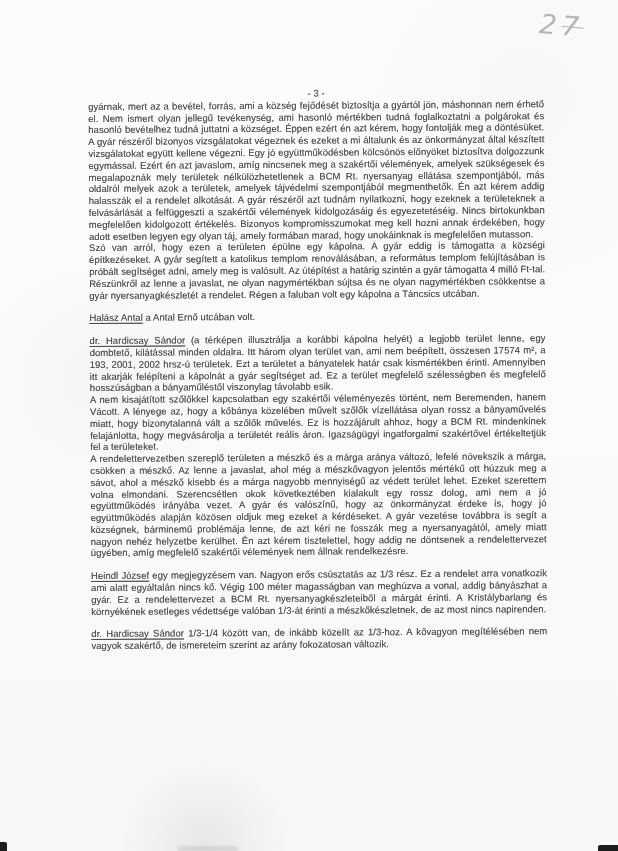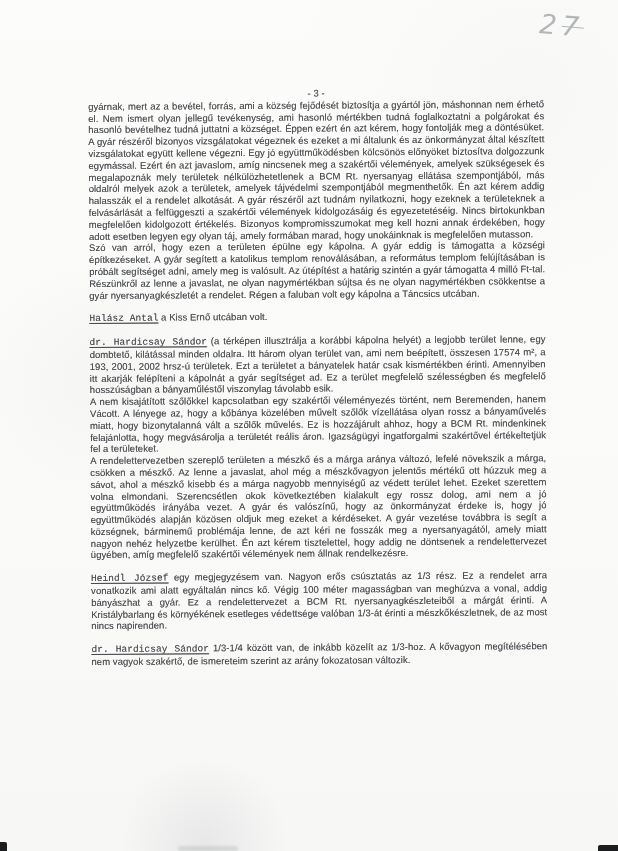--- a/index.html
+++ b/index.html
@@ -28,21 +28,20 @@
     transform:rotate(-0.35deg);
     transform-origin:top left;
   }
   .page-label { text-align:center; margin:0; }
   p.para { margin:0; }
   p.gap { margin-top:11px; }
   .speaker {
     text-decoration:underline;
     text-underline-offset:2px;
     text-decoration-thickness:0.8px;
-    font-family:Liberation Mono, monospace;
   }
   .handwritten {
     position:absolute; left:541px; top:8px;
     font-family:"DejaVu Sans", sans-serif;
     font-style:italic;
     font-size:27px;
     font-weight:400;
     color:#b3b6b8;
     letter-spacing:5px;
     transform:rotate(5deg);
@@ -68,21 +67,21 @@
 <div class="page">
 
   <div class="handwritten"><span>2</span><span class="crossed">7</span></div>
 
   <div class="text-block">
     <div class="page-label">- 3 -</div>
     <div id="paragraphs">
         <p class="para"><span>gyárnak, mert az a bevétel, forrás, ami a község fejődését biztosítja a gyártól jön, máshonnan nem érhető el. Nem ismert olyan jellegű tevékenység, ami hasonló mértékben tudná foglalkoztatni a polgárokat és hasonló bevételhez tudná juttatni a községet. Éppen ezért én azt kérem, hogy fontolják meg a döntésüket. A gyár részéről bizonyos vizsgálatokat végeznek és ezeket a mi általunk és az önkormányzat által készített vizsgálatokat együtt kellene végezni. Egy jó együttműködésben kölcsönös előnyöket biztosítva dolgozzunk egymással. Ezért én azt javaslom, amíg nincsenek meg a szakértői vélemények, amelyek szükségesek és megalapoznák mely területek nélkülözhetetlenek a BCM Rt. nyersanyag ellátása szempontjából, más oldalról melyek azok a területek, amelyek tájvédelmi szempontjából megmenthetők. Én azt kérem addig halasszák el a rendelet alkotását. A gyár részéről azt tudnám nyilatkozni, hogy ezeknek a területeknek a felvásárlását a felfüggeszti a szakértői vélemények kidolgozásáig és egyezetetéséig. Nincs birtokunkban megfelelően kidolgozott értékelés. Bizonyos kompromisszumokat meg kell hozni annak érdekében, hogy adott esetben legyen egy olyan táj, amely formában marad, hogy unokáinknak is megfelelően mutasson.</span></p>
         <p class="para"><span>Szó van arról, hogy ezen a területen épülne egy kápolna. A gyár eddig is támogatta a községi építkezéseket. A gyár segített a katolikus templom renoválásában, a református templom felújításában is próbált segítséget adni, amely meg is valósult. Az útépítést a határig szintén a gyár támogatta 4 milló Ft-tal.</span></p>
         <p class="para"><span>Részünkről az lenne a javaslat, ne olyan nagymértékban sújtsa és ne olyan nagymértékben csökkentse a gyár nyersanyagkészletét a rendelet.  Régen a faluban volt egy kápolna a Táncsics utcában.</span></p>
-        <p class="para gap"><span class="speaker">Halász Antal</span><span> a Kiss Ernő utcában volt.</span></p>
+        <p class="para gap"><span class="speaker">Halász Antal</span><span> a Antal Ernő utcában volt.</span></p>
         <p class="para gap"><span class="speaker">dr. Hardicsay Sándor</span><span> (a térképen illusztrálja a korábbi kápolna helyét) a legjobb terület lenne, egy dombtető, kilátással minden oldalra. Itt három olyan terület van, ami nem beépített, összesen 17574 m², a 193, 2001, 2002 hrsz-ú területek. Ezt a területet a bányatelek határ csak kismértékben érinti. Amennyiben itt akarják felépíteni a kápolnát a gyár segítséget ad. Ez a terület megfelelő szélességben és megfelelő hosszúságban a bányaműléstől viszonylag távolabb esik.</span></p>
         <p class="para"><span>A nem kisajátított szőlőkkel kapcsolatban egy szakértői véleményezés történt, nem Beremenden, hanem Vácott. A lényege az, hogy a kőbánya közelében művelt szőlők vízellátása olyan rossz a bányaművelés miatt, hogy bizonytalanná vált a szőlők művelés. Ez is hozzájárult ahhoz, hogy a BCM Rt. mindenkinek felajánlotta, hogy megvásárolja a területét reális áron. Igazságügyi ingatforgalmi szakértővel értékeltetjük fel a területeket.</span></p>
         <p class="para"><span>A rendelettervezetben szereplő területen a mészkő és a márga aránya változó, lefelé növekszik a márga, csökken a mészkő. Az lenne a javaslat, ahol még a mészkővagyon jelentős mértékű ott húzzuk meg a sávot, ahol a mészkő kisebb és a márga nagyobb mennyiségű az védett terület lehet. Ezeket szerettem volna elmondani. Szerencsétlen okok következtében kialakult egy rossz dolog, ami nem a jó együttműködés irányába vezet. A gyár és valószínű, hogy az önkormányzat érdeke is, hogy jó együttműködés alapján közösen oldjuk meg ezeket a kérdéseket. A gyár vezetése továbbra is segít a községnek, bárminemű problémája lenne, de azt kéri ne fosszák meg a nyersanyagától, amely miatt nagyon nehéz helyzetbe kerülhet. Én azt kérem tisztelettel, hogy addig ne döntsenek a rendelettervezet ügyében, amíg megfelelő szakértői vélemények nem állnak rendelkezésre.</span></p>
         <p class="para gap"><span class="speaker">Heindl József</span><span> egy megjegyzésem van. Nagyon erős csúsztatás az 1/3 rész. Ez a rendelet arra vonatkozik ami alatt egyáltalán nincs kő. Végig 100 méter magasságban van meghúzva a vonal, addig bányászhat a gyár. Ez a rendelettervezet a BCM Rt. nyersanyagkészleteiből a márgát érinti. A Kristálybarlang és környékének esetleges védettsége valóban 1/3-át érinti a mészkőkészletnek, de az most nincs napirenden.</span></p>
         <p class="para gap"><span class="speaker">dr. Hardicsay Sándor</span><span> 1/3-1/4 között van, de inkább közelít az 1/3-hoz. A kővagyon megítélésében nem vagyok szakértő, de ismereteim szerint az arány fokozatosan változik.</span></p>
       </div>
   </div>
 
   <div class="smudge"></div>
   <div class="mark mark-bl"></div>

